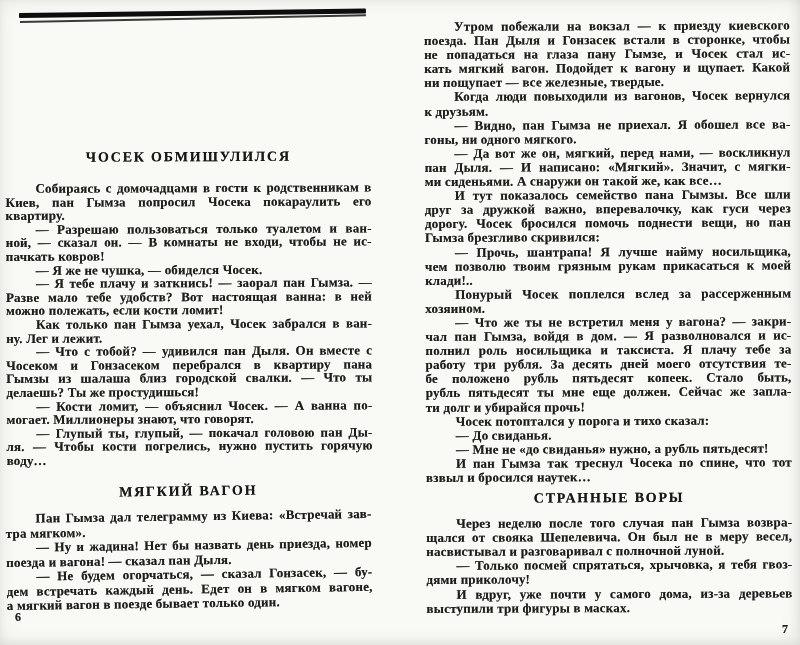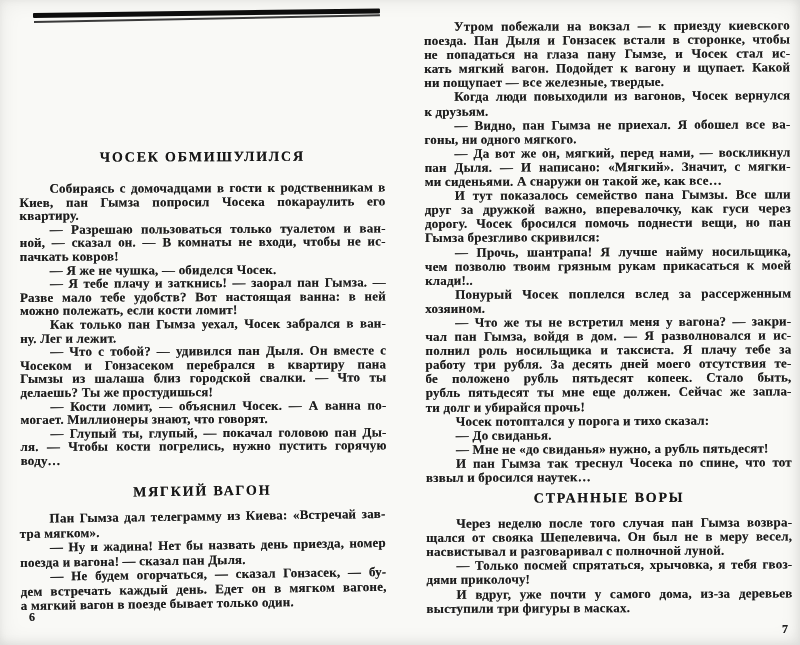--- a/index.html
+++ b/index.html
@@ -10,21 +10,21 @@
     overflow:hidden;
   }
   .scan{
     position:relative;
     width:800px;height:645px;
     background:#f9f9f6;
     box-shadow:inset 0 0 22px rgba(0,0,0,0.07), inset -4px -4px 9px rgba(0,0,0,0.05), inset 2px 2px 6px rgba(0,0,0,0.03);
     overflow:hidden;
   }
   .page{position:absolute;top:0;height:645px;}
-  .page-left{left:20px;width:366px;}
+  .page-left{left:6px;width:366px;}
   .page-right{left:424px;width:366px;}
   .page-content{position:absolute;left:0;right:0;}
   .page-left .page-content{top:150px;}
   .page-right .page-content{top:20px;transform:rotate(-0.25deg);transform-origin:0 0;}
   .page-left .section:nth-of-type(1){transform:rotate(-0.25deg);transform-origin:0 50%;}
   .page-left .section:nth-of-type(2){transform:rotate(-0.8deg);transform-origin:0 50%;}
   .page-left .section:nth-of-type(2) .line{line-height:14.5px;}
 
   .heading{
     font-weight:700;

